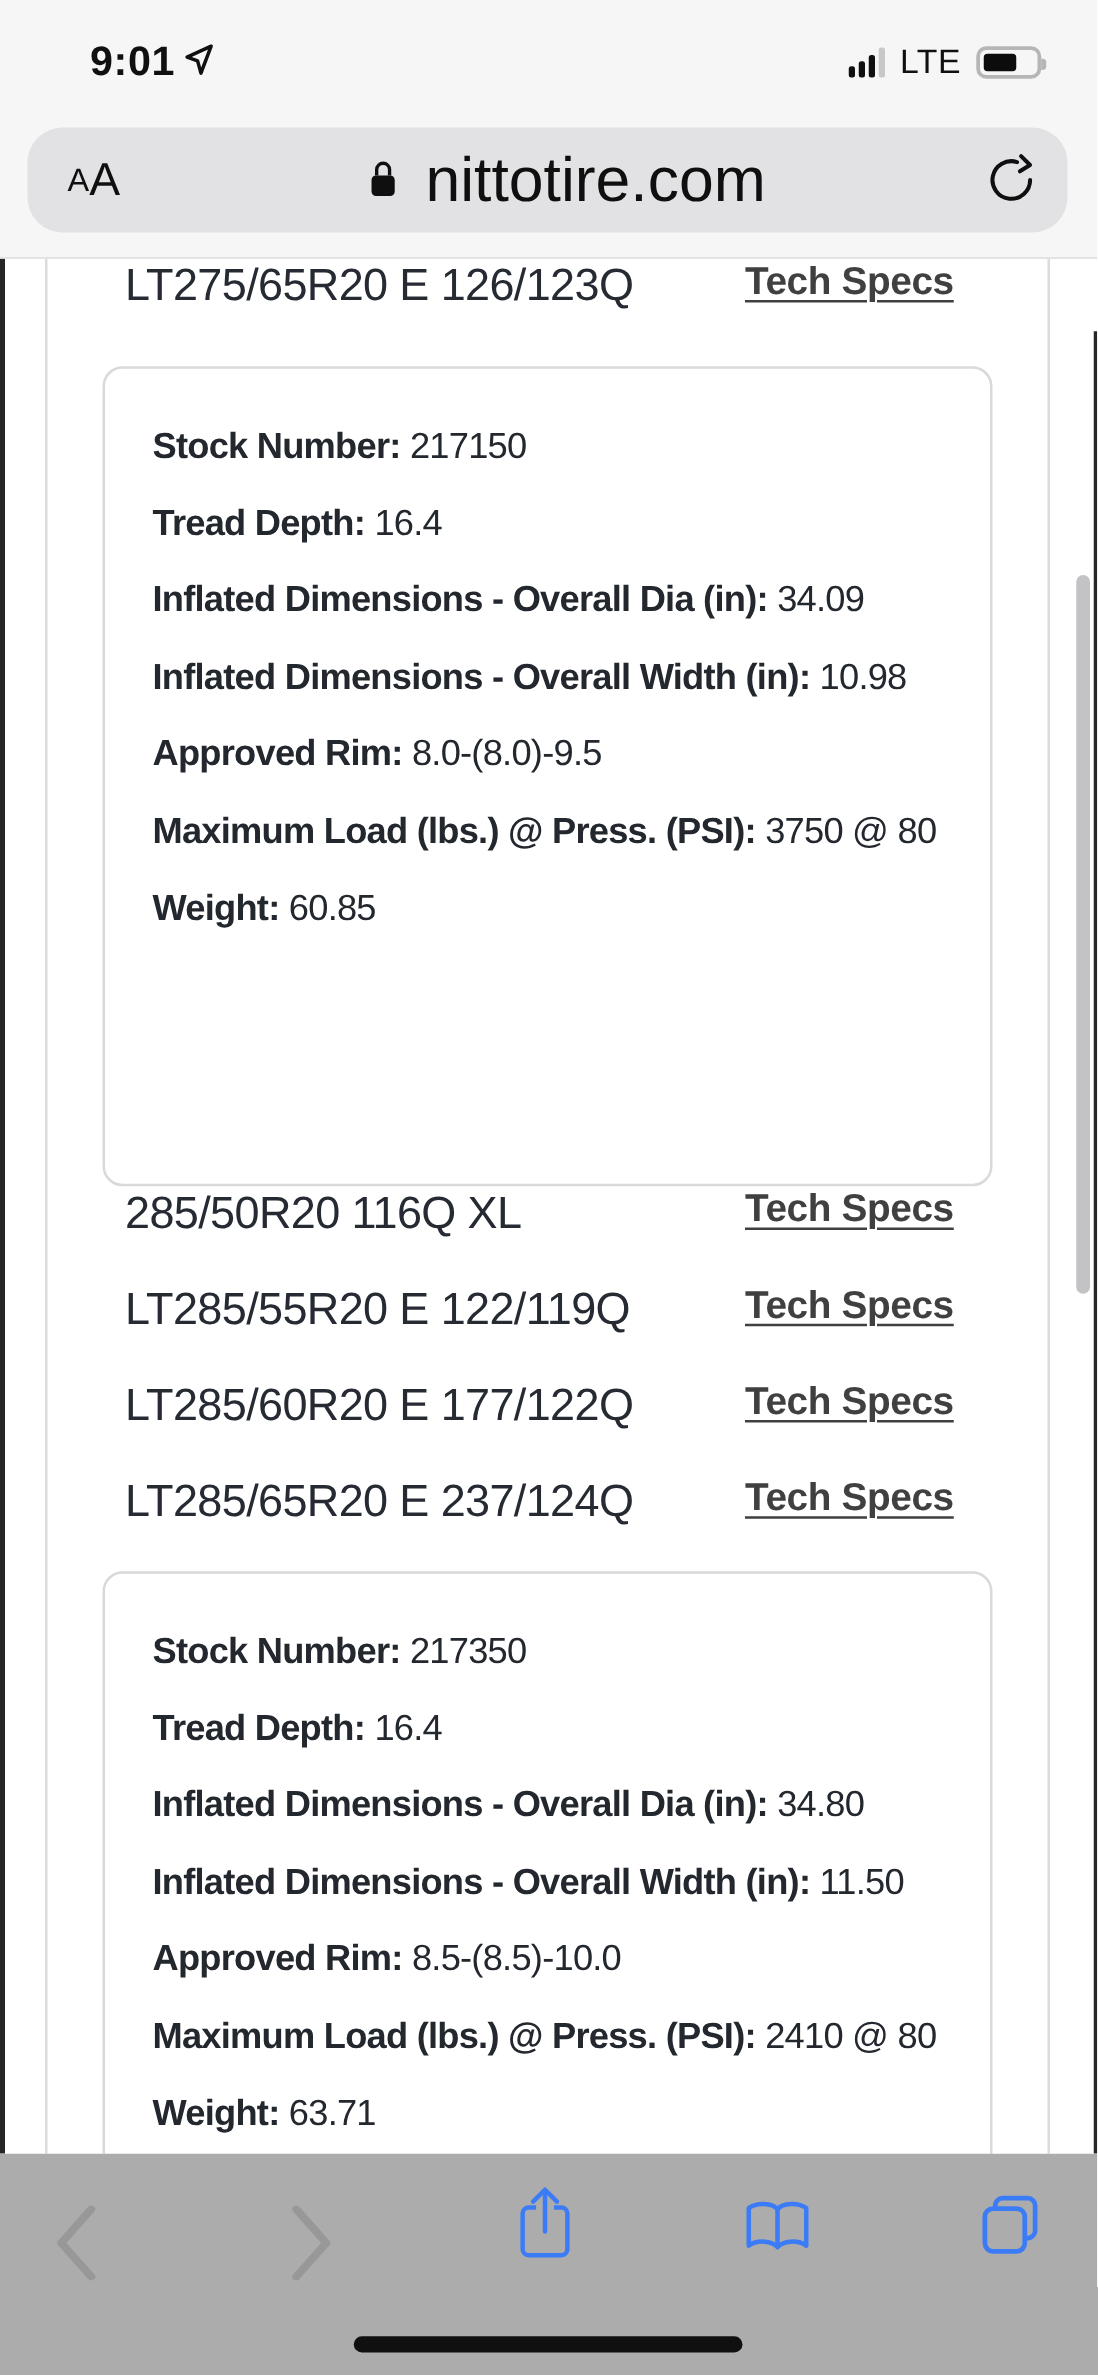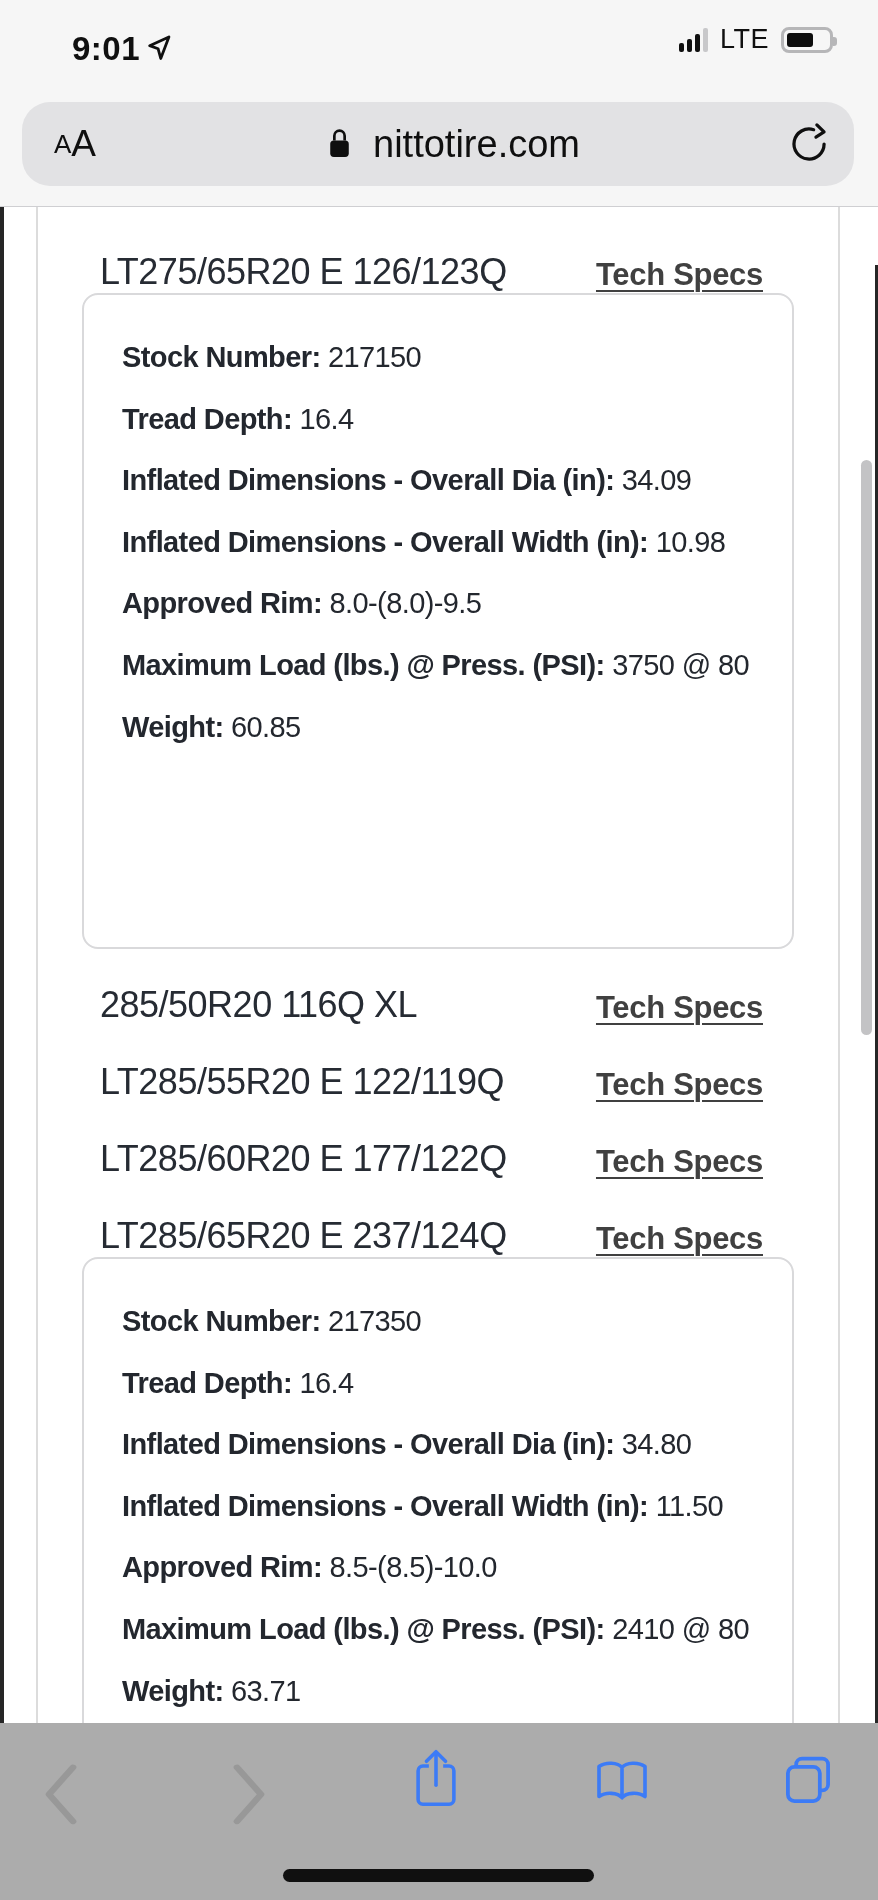--- a/index.html
+++ b/index.html
@@ -13,21 +13,21 @@
   
   .status-bar {
     position:absolute; top:0; left:0; width:878px; height:100px;
     background:#f6f6f6;
   }
   .sb-time {
     position:absolute; left:72px; top:30px;
     font-size:33px; font-weight:700; color:#101010; letter-spacing:0.5px;
   }
   .sb-loc { position:absolute; left:146px; top:34px; }
-  .sb-right { position:absolute; right:45px; top:24px; display:flex; align-items:center; gap:12px; }
+  .sb-right { position:absolute; right:45px; top:34px; display:flex; align-items:center; gap:12px; }
   .sb-signal { display:flex; align-items:flex-end; gap:3px; height:24px; }
   .sb-signal i { display:block; width:5px; border-radius:2px; background:#101010; }
   .sb-signal i.b1 { height:9px; } .sb-signal i.b2 { height:13px; }
   .sb-signal i.b3 { height:18px; } .sb-signal i.b4 { height:24px; background:#c8c8ca; }
   .sb-lte { font-size:27px; color:#101010; font-weight:500; letter-spacing:0.5px; }
   .sb-batt { position:relative; width:52px; height:26px; border:3px solid #b6b6b8; border-radius:8px; background:transparent; }
   .sb-batt .fill { position:absolute; left:3px; top:3px; width:26px; height:14px; background:#0c0c0c; border-radius:3px; }
   .sb-batt .nub { position:absolute; right:-7px; top:7px; width:4px; height:9px; background:#b6b6b8; border-radius:0 3px 3px 0; }
 
   
@@ -38,40 +38,40 @@
   .url-pill {
     position:absolute; left:22px; top:2px; width:832px; height:84px;
     background:#e2e2e4; border-radius:28px;
     display:flex; align-items:center;
   }
   .aa-btn { position:absolute; left:22px; top:0; height:84px; display:flex; align-items:center; padding:0 10px; color:#0f0f0f; }
   .aa-btn .a-sm { font-size:26px; } .aa-btn .a-lg { font-size:37px; }
   .url-center {
     position:absolute; left:0; right:0; top:0; height:84px;
     display:flex; align-items:center; justify-content:center; gap:20px;
-    color:#0f0f0f; font-size:38px;margin-left:30px;
+    color:#0f0f0f; font-size:50px;margin-left:30px;
   }
   .reload-btn { position:absolute; right:16px; top:0; height:84px; display:flex; align-items:center; padding:0 8px; }
 
   
   .content {
     position:absolute; top:207px; left:0; width:878px; height:1516px;
     background:#ffffff; overflow:hidden; color:#23272e;
   }
   .edge-left  { position:absolute; left:0;  top:0;    width:4px; height:1516px; background:#262626; }
   .edge-right { position:absolute; right:0; top:58px; width:3px; height:1458px; background:#262626; }
   .tline-left  { position:absolute; left:36px;  top:0; width:2px; height:1516px; background:#dcdcdc; }
   .tline-right { position:absolute; left:838px; top:0; width:2px; height:1516px; background:#dcdcdc; }
   .scrollbar {
     position:absolute; left:861px; top:253px; width:11px; height:575px;
     background:#c3c3c5; border-radius:6px;
   }
 
   .row {
-    display:flex; align-items:flex-end; justify-content:space-between;
+    display:flex; align-items:flex-start; justify-content:space-between;
     padding:0 115px 0 100px;
   }
   .row.first { height:86px; }
   .row.mid   { height:77px; }
   .size-label { font-size:36px; color:#262b33; letter-spacing:-0.5px; white-space:nowrap; }
   .tech-link {
     font-size:31px; font-weight:700; color:#404040;
     text-decoration:underline; text-decoration-thickness:2px; text-underline-offset:5px;
     letter-spacing:-0.3px; white-space:nowrap; cursor:pointer;
   }

